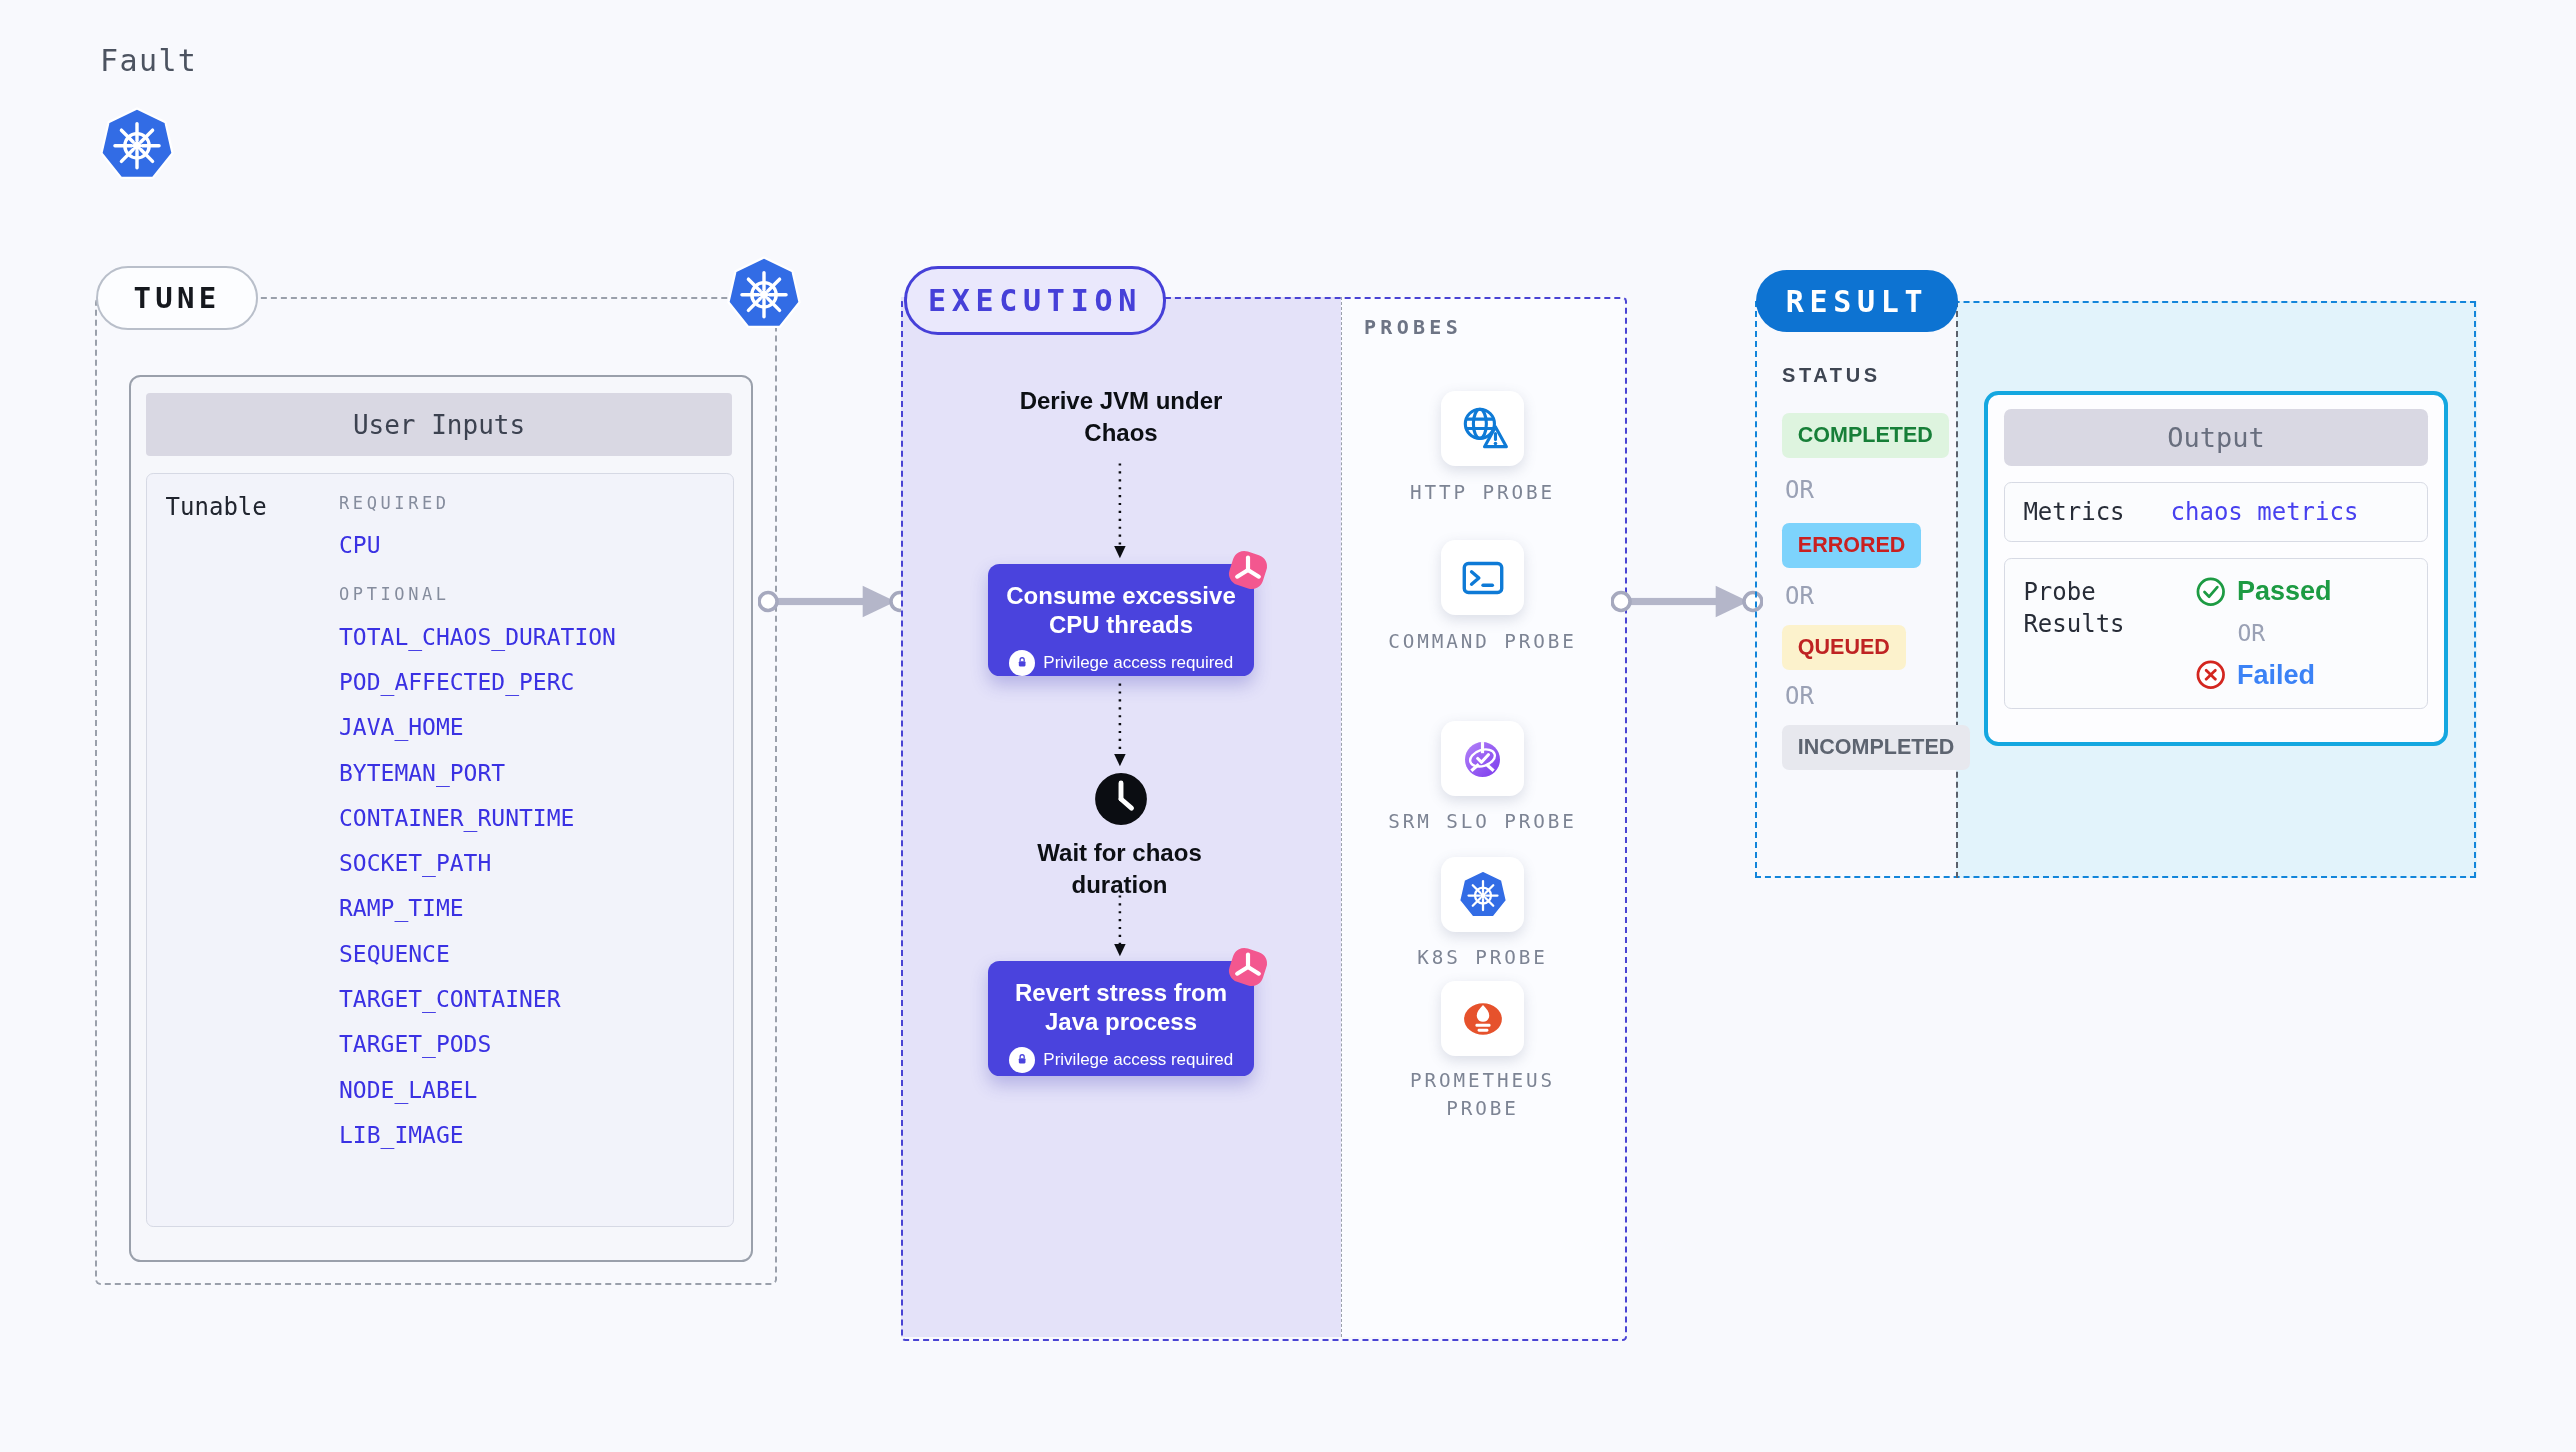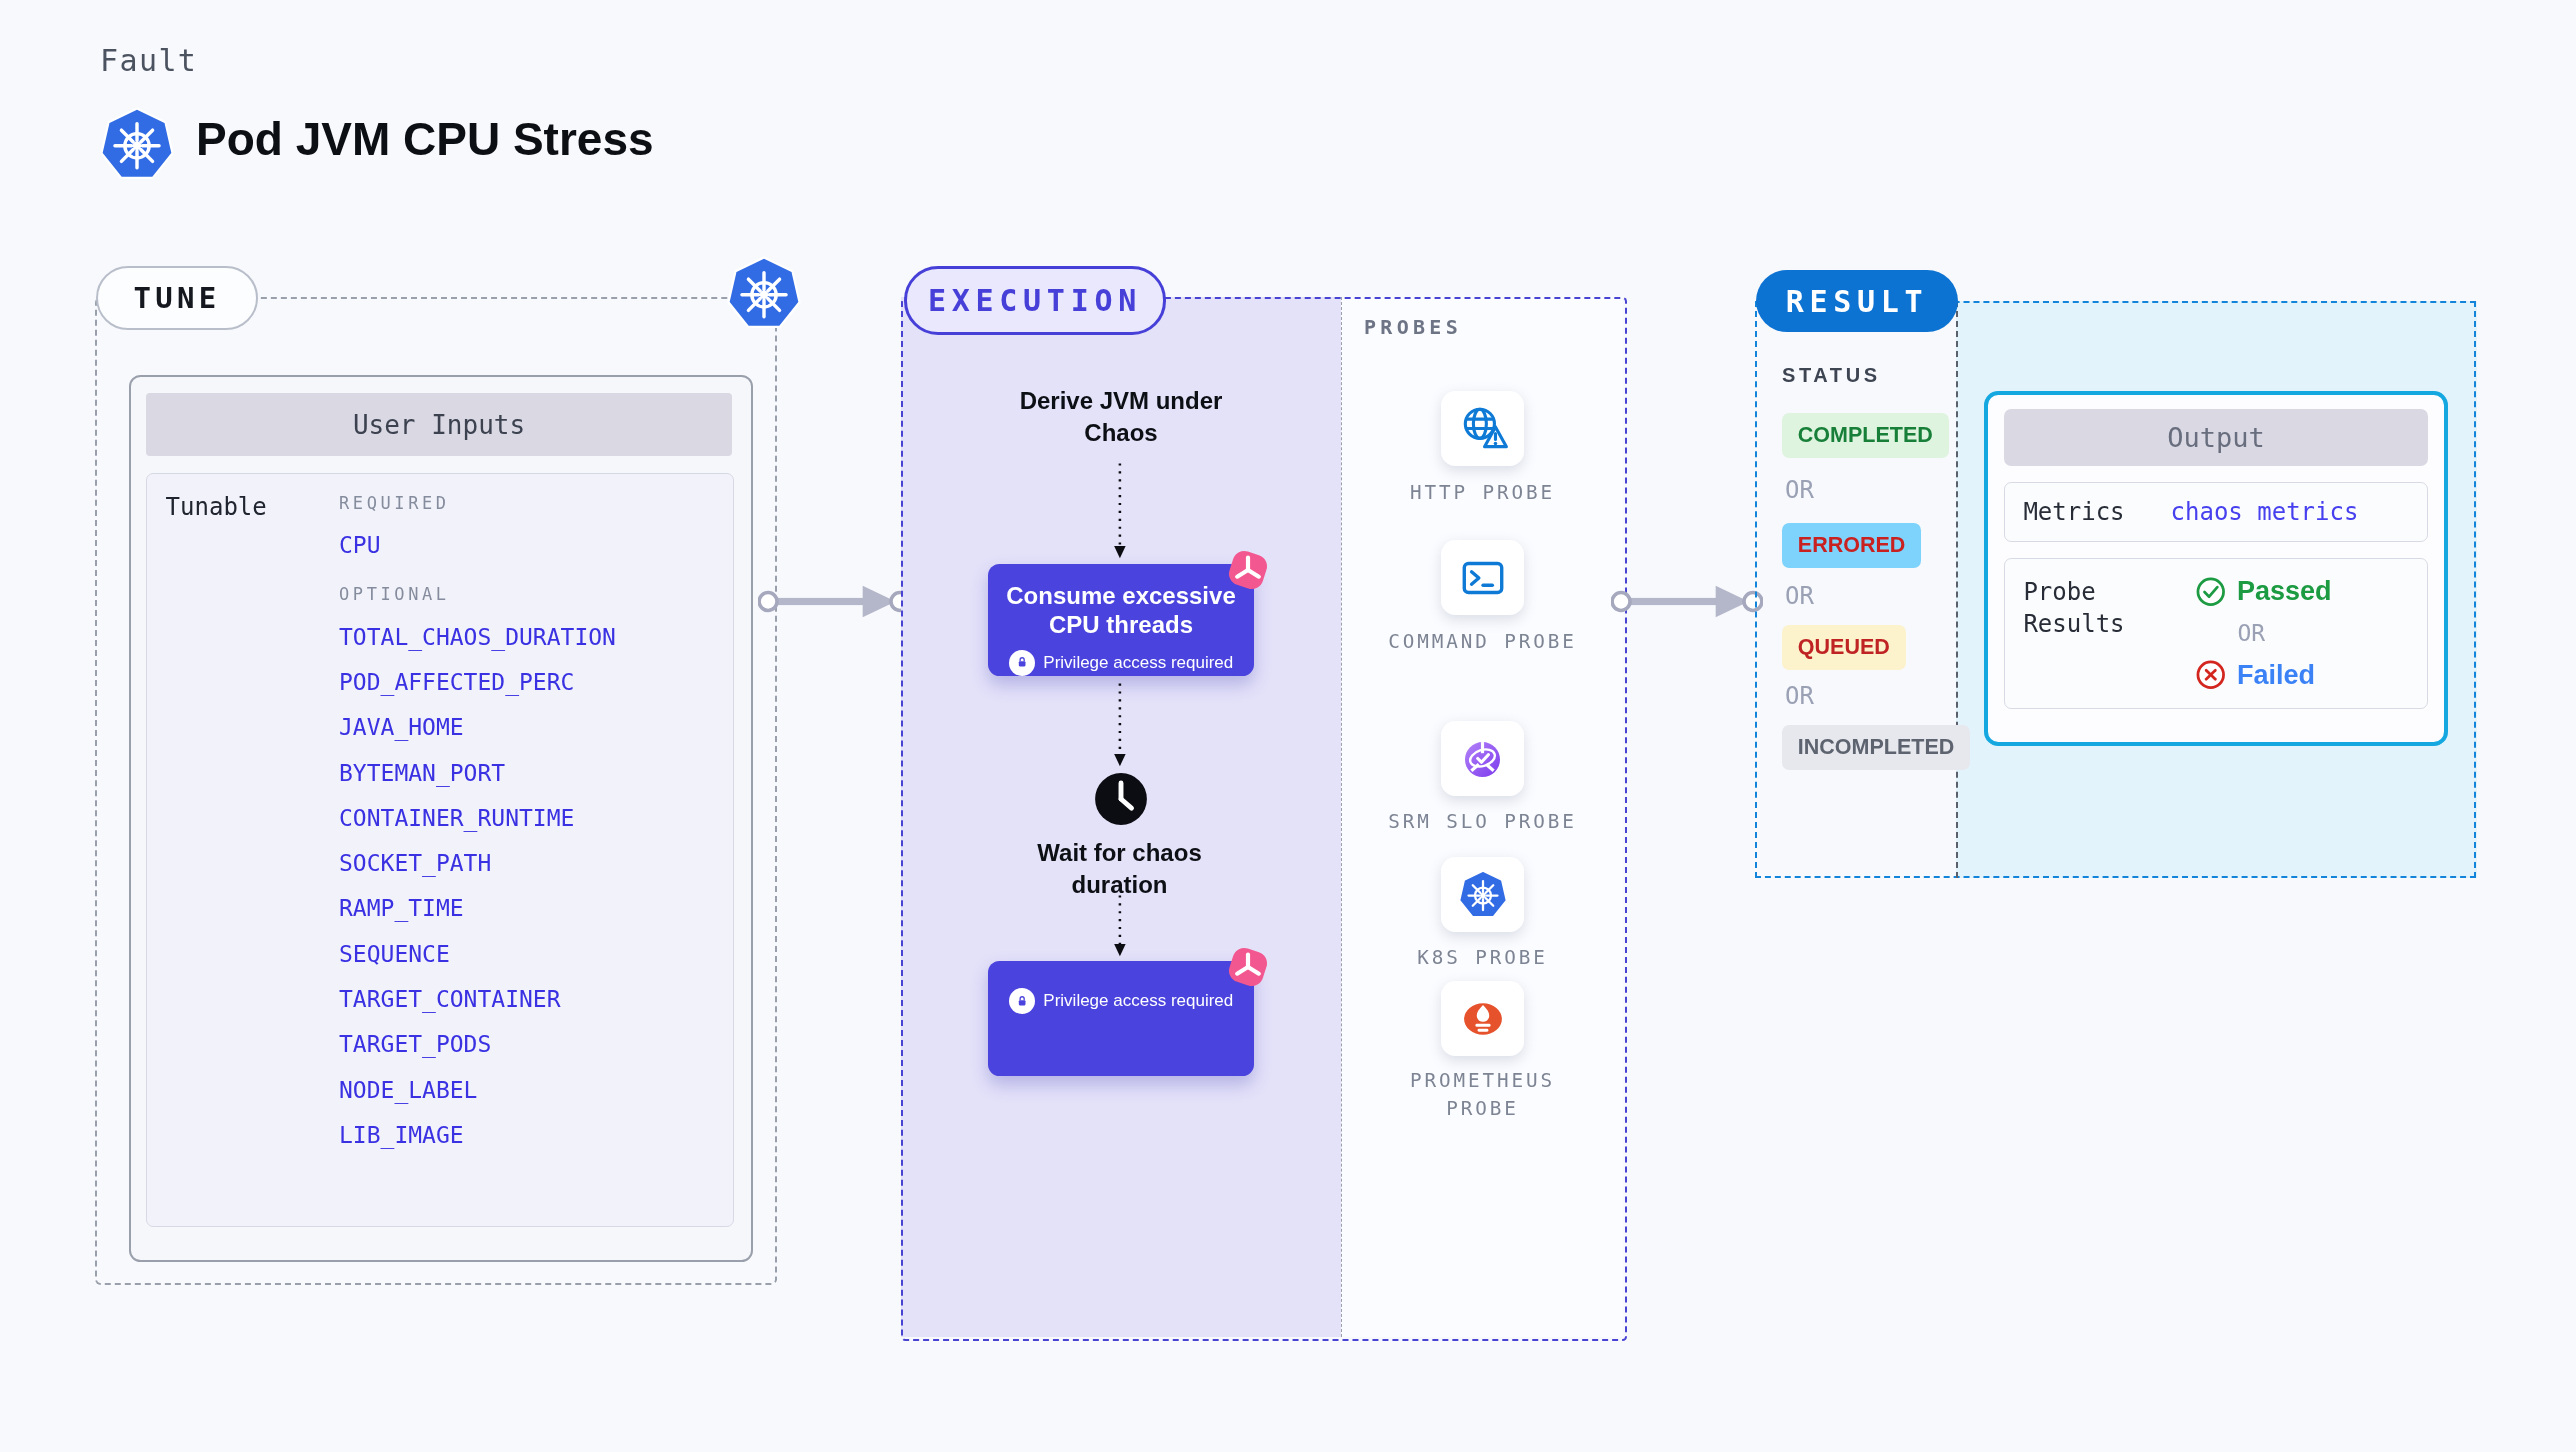--- a/index.html
+++ b/index.html
@@ -178,21 +178,20 @@
     </symbol>
   </defs>
 </svg>
 
 <div id="canvas">
 
   <div class="abs fault-kicker mono">Fault</div>
   <svg class="abs" style="left:99px;top:107px" width="76" height="76" viewBox="0 0 106 106">
       <use href="#sym-k8s"></use>
     </svg>
-  <div class="abs page-title">Pod JVM CPU Stress</div>
 
   <div class="abs tune-region"></div>
   <div class="abs pill tune-pill mono">TUNE</div>
   <svg class="abs" style="left:726px;top:256px" width="76" height="76" viewBox="0 0 106 106">
       <use href="#sym-k8s"></use>
     </svg>
 
   <div class="abs panel"></div>
   <div class="abs panel-header mono">User Inputs</div>
   <div class="abs panel-inner">
@@ -259,20 +258,21 @@
 
   <svg class="abs" style="left:1112px;top:894px" width="15.8" height="63" viewBox="0 0 22 88">
     <line x1="11" y1="2" x2="11" y2="70" stroke="#0b0d12" stroke-width="3.5" stroke-dasharray="3 8"></line>
     <polygon points="3,70 19,70 11,87" fill="#0b0d12"></polygon>
   </svg>
 
   <div class="abs chaos-card card2">
     <svg class="pinwheel" viewBox="0 0 70 70" width="50" height="50">
         <use href="#sym-pinwheel"></use>
       </svg>
+    <div class="card-title">Revert stress from Java process</div>
     <div class="priv-row">
       <span class="priv-circle">
         <svg width="14.3" height="14.3" viewBox="0 0 20 20">
             <use href="#sym-lock"></use>
           </svg>
       </span>
       <span class="priv-text">Privilege access required</span>
     </div>
   </div>
 

